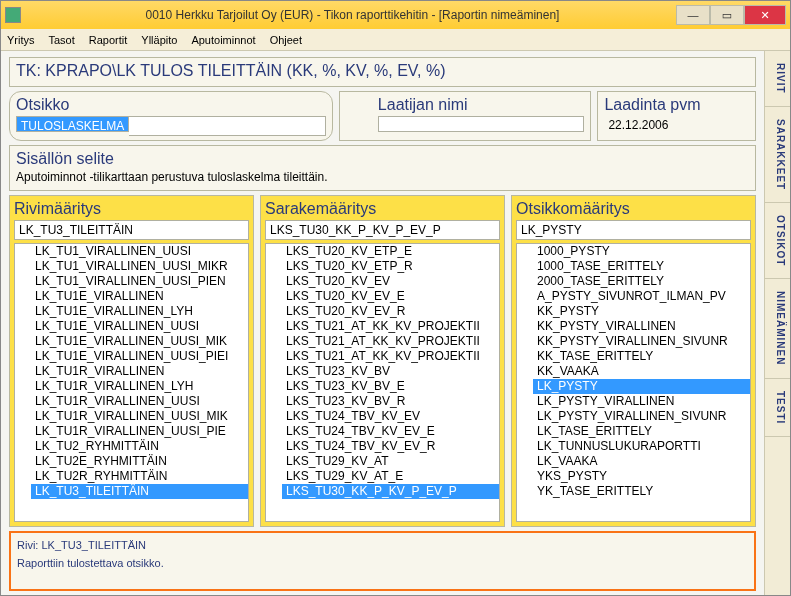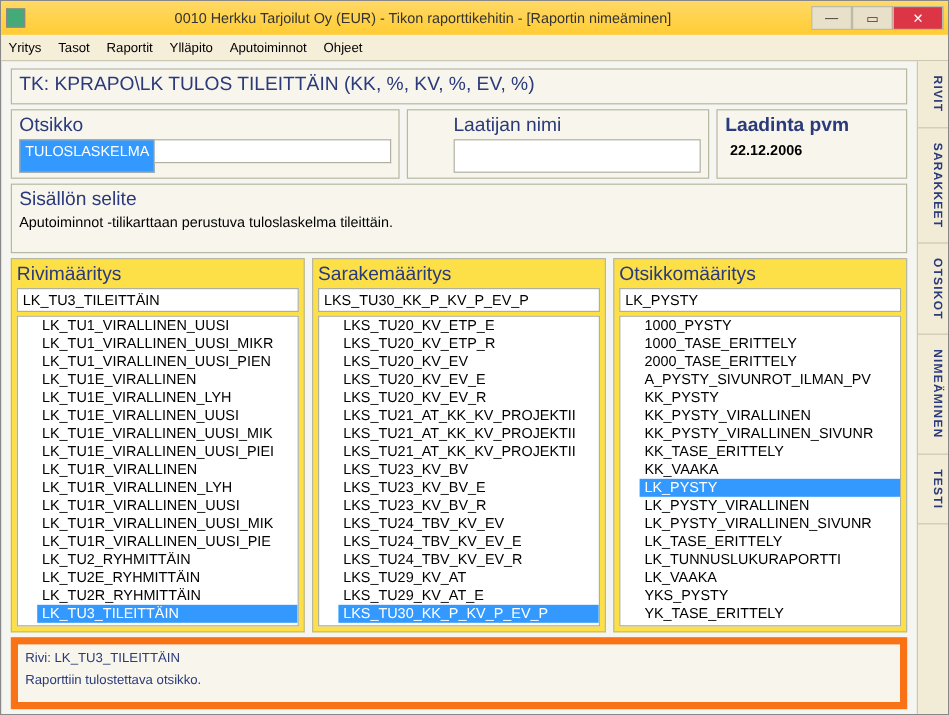--- a/index.html
+++ b/index.html
@@ -79,28 +79,28 @@
 }
 .panel {
   border: 1px solid #b8b8a0;
   background: #f8f6ec;
   padding: 4px 6px;
 }
 .label-blue { color: #2a3a7a; font-size: 16px; margin-bottom: 2px; }
 .row1 { }
 .row2 { display: flex; gap: 6px; }
 .row2 > div { }
-.row2 .c1 { flex: 1.5; }
+.row2 .c1 { flex: 1.5; border-radius: 12px; }
 .row2 .c2 { flex: 1; padding-left: 38px; }
-.row2 .c3 { flex: 0.7; font-weight: bold; }
+.row2 .c3 { flex: 0.7; }
 .field {
   background: #fff;
   border: 1px solid #b0b0a0;
   padding: 2px 4px;
-  height: 28px;
+  height: 16px;
   font-size: 12px;
   width: 100%;
 }
 .field.selected {
   background: #3399ff;
   color: #fff;
 }
 .lists-row {
   display: flex;
   gap: 6px;
@@ -135,21 +135,21 @@
   white-space: nowrap;
   line-height: 15px;
   cursor: default;
   margin-left: 16px;
 }
 .listbox .item.selected {
   background: #3399ff;
   color: #fff;
 }
 .bottom {
-  border: 6px solid #f97316;
+  border: 2px solid #f97316;
   background: #f8f6ec;
   padding: 6px;
   height: 60px;
 }
 .bottom .t1 { color: #2a3a7a; margin-bottom: 6px; }
 .bottom .t2 { color: #2a3a7a; }
 
 .listbox::-webkit-scrollbar { width: 16px; }
 .listbox::-webkit-scrollbar-track { background: #eee8d0; }
 .listbox::-webkit-scrollbar-thumb { background: #ccc4a8; border: 1px solid #b0a880; }

